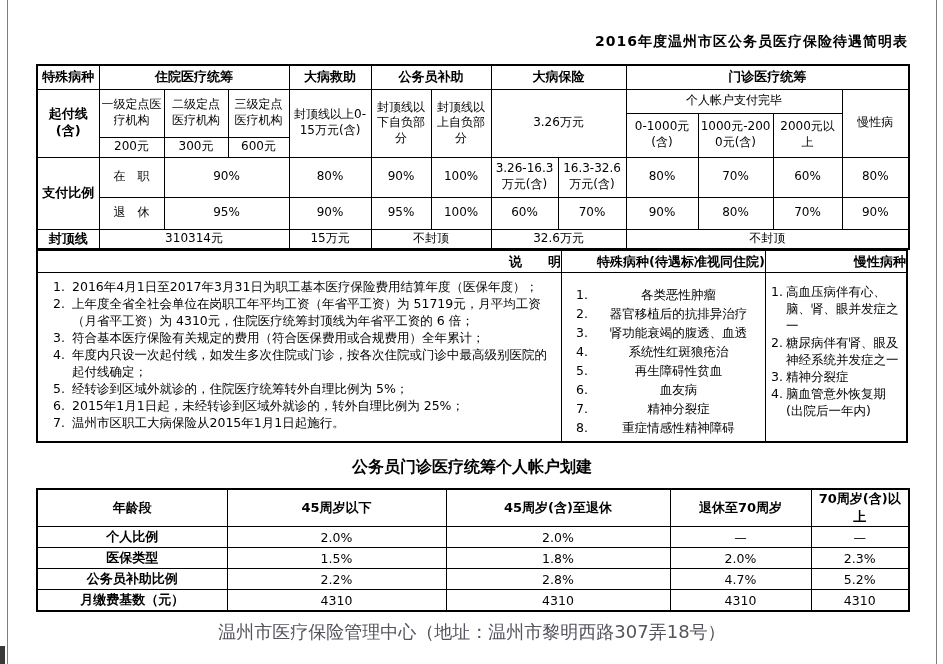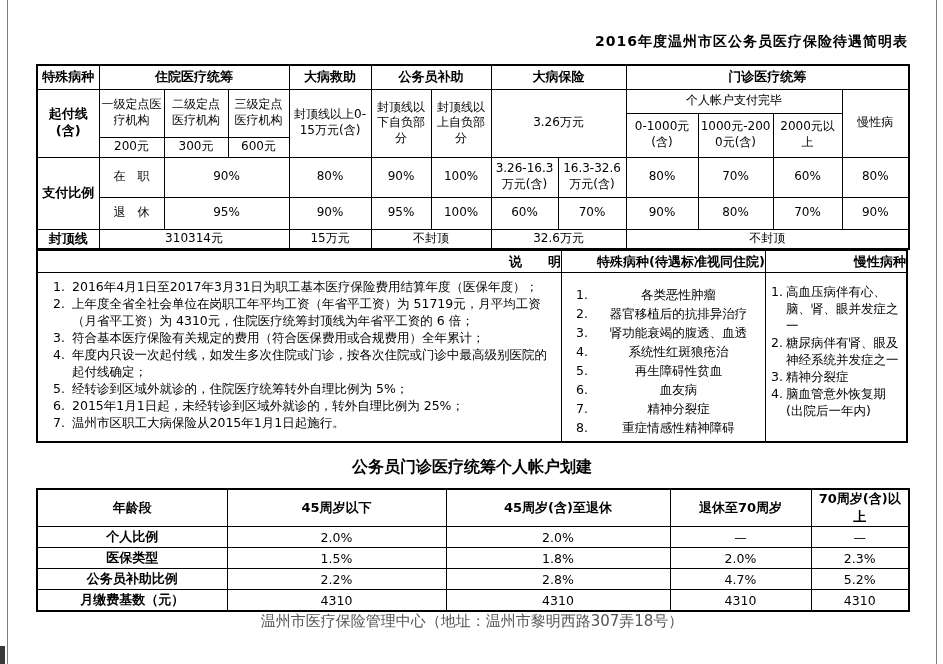--- a/index.html
+++ b/index.html
@@ -70,21 +70,21 @@
   table.account {
     width:872px; border-collapse:collapse; table-layout:fixed;
     border:2px solid #000;
   }
   table.account td, table.account th {
     border:1px solid #000; height:20px; text-align:center; vertical-align:middle;
     padding:0 2px; font-size:12.5px; word-break:break-all;
   }
   table.account th { font-size:13px; font-weight:bold; }
 
-  .doc-footer { text-align:center; font-size:15px; color:#53535b; }
+  .doc-footer { text-align:center; font-size:18px; color:#53535b; margin-top:8px; }
 </style>
 </head>
 <body>
 
 <div class="page-edge left"></div>
 <div class="page-edge right"></div>
 <div class="corner-block"></div>
 
 <div class="content">
 

